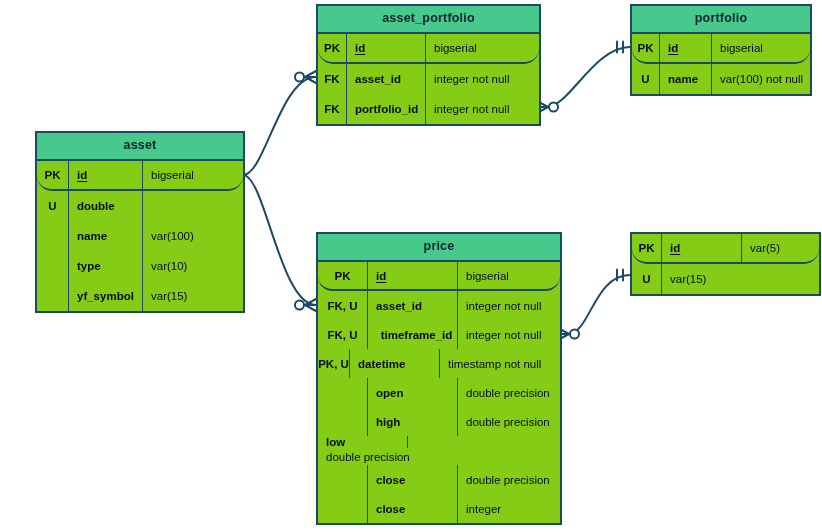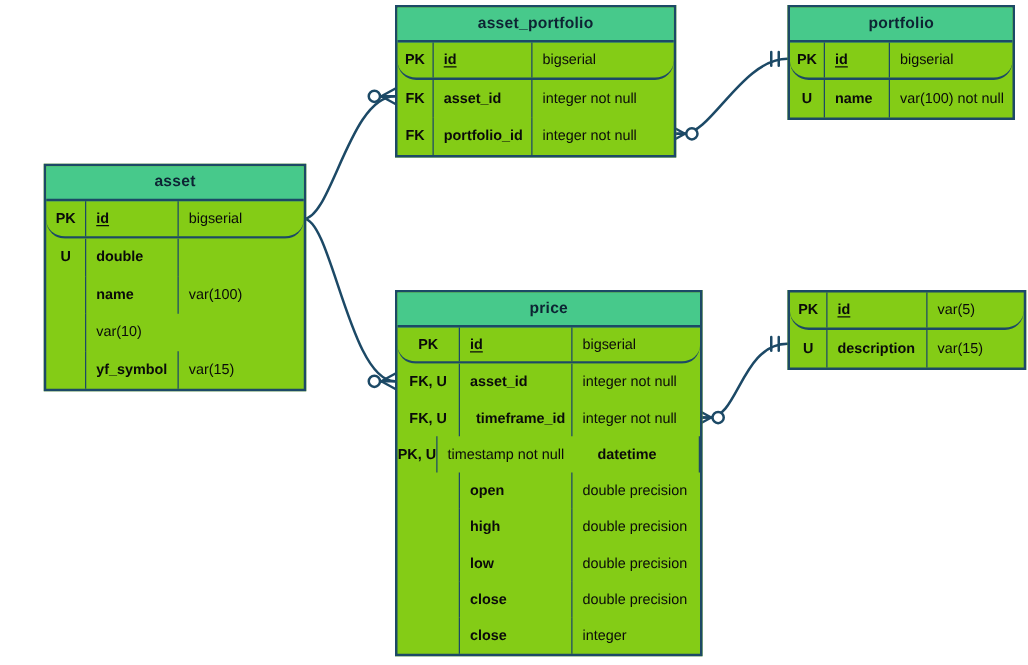--- a/index.html
+++ b/index.html
@@ -127,20 +127,23 @@
       </div>
       <div class="trow" style="height: 30px;">
         <div class="cell ck" style="width: 32px;"></div>
         <div class="cell cn" style="width: 74px;">
           <span>name</span>
         </div>
         <div class="cell ct">var(100)</div>
       </div>
       <div class="trow" style="height: 30px;">
         <div class="cell ck" style="width: 32px;"></div>
+        <div class="cell cn" style="width: 74px;">
+          <span>type</span>
+        </div>
         <div class="cell ct">var(10)</div>
       </div>
       <div class="trow" style="height: 30px;">
         <div class="cell ck" style="width: 32px;"></div>
         <div class="cell cn" style="width: 74px;">
           <span>yf_symbol</span>
         </div>
         <div class="cell ct">var(15)</div>
       </div>
     </div>
@@ -203,40 +206,40 @@
       </div>
       <div class="trow" style="height: 29px;">
         <div class="cell ck" style="width: 50px;">FK, U</div>
         <div class="cell cn" style="width: 90px; justify-content: center;">
           <span>timeframe_id</span>
         </div>
         <div class="cell ct">integer not null</div>
       </div>
       <div class="trow" style="height: 29px;">
         <div class="cell ck" style="width: 32px;">PK, U</div>
+        <div class="cell cn" style="width: 90px;">
+          <span>datetime</span>
+        </div>
         <div class="cell ct">timestamp not null</div>
-        <div class="cell cn" style="width: 90px;">
-          <span>datetime</span>
-        </div>
       </div>
       <div class="trow" style="height: 29px;">
         <div class="cell ck" style="width: 50px;"></div>
         <div class="cell cn" style="width: 90px;">
           <span>open</span>
         </div>
         <div class="cell ct">double precision</div>
       </div>
       <div class="trow" style="height: 29px;">
         <div class="cell ck" style="width: 50px;"></div>
         <div class="cell cn" style="width: 90px;">
           <span>high</span>
         </div>
         <div class="cell ct">double precision</div>
       </div>
-      <div class="trow" style="height: 29px;">
+      <div class="trow" style="height: 29px; flex-direction: column;">
         <div class="cell ck" style="width: 50px;"></div>
         <div class="cell cn" style="width: 90px;">
           <span>low</span>
         </div>
         <div class="cell ct">double precision</div>
       </div>
       <div class="trow" style="height: 29px;">
         <div class="cell ck" style="width: 50px;"></div>
         <div class="cell cn" style="width: 90px;">
           <span>close</span>
@@ -254,19 +257,16 @@
     <div class="erd-table" style="left: 630px; top: 232px; width: 187px;">
       <div class="trow sep" style="height: 30px;">
         <div class="cell ck" style="width: 30px;">PK</div>
         <div class="cell cn" style="width: 80px;">
           <span class="u">id</span>
         </div>
         <div class="cell ct">var(5)</div>
       </div>
       <div class="trow" style="height: 30px;">
         <div class="cell ck" style="width: 30px;">U</div>
-        <div class="cell cn" style="width: 80px;">
-          <span>description</span>
-        </div>
         <div class="cell ct">var(15)</div>
       </div>
     </div>
   </div>
 
 </body></html>

